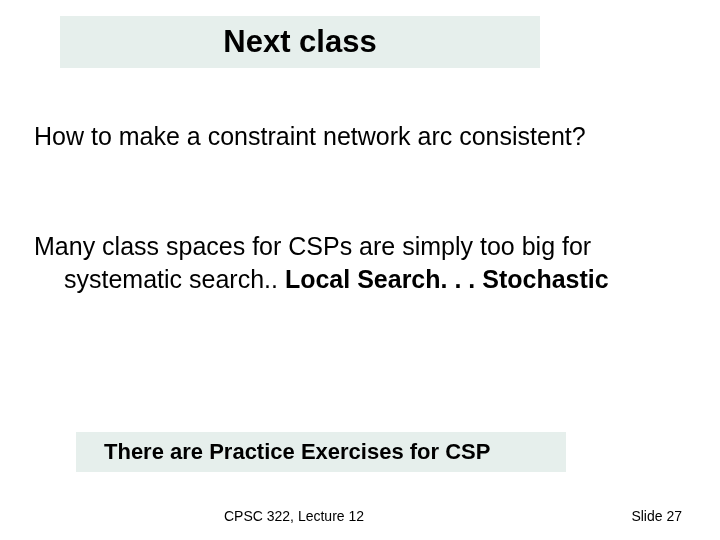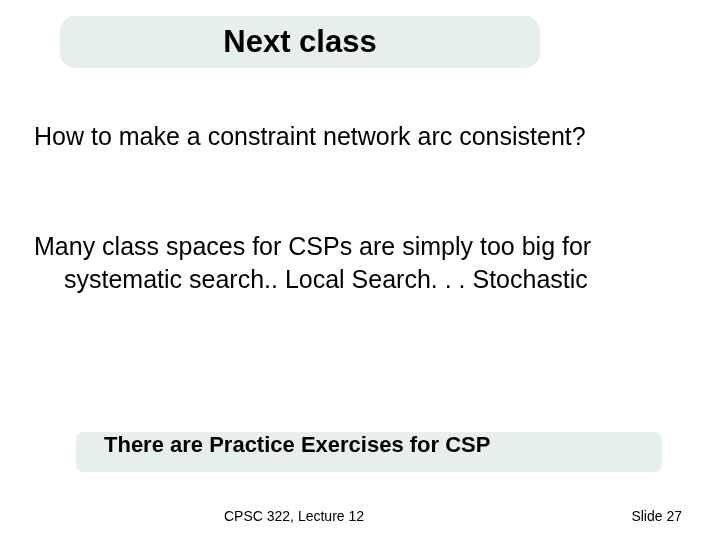--- a/index.html
+++ b/index.html
@@ -14,21 +14,20 @@
   .title-box {
     position: absolute;
     left: 60px;
     top: 16px;
     width: 480px;
     height: 52px;
     background: #e6efec;
     display: flex;
     align-items: center;
     justify-content: center;
-    border-radius: 15px;
   }
   .title-box span {
     font-size: 31px;
     font-weight: bold;
     color: #000;
   }
   .para1 {
     position: absolute;
     left: 34px;
     top: 120px;
@@ -47,32 +46,31 @@
     left: 34px;
     top: 230px;
     width: 652px;
     font-size: 25px;
     color: #000;
     line-height: 1.3;
   }
   .para2 .indent {
     padding-left: 30px;
   }
-  .bold { font-weight: normal; }
+  .bold { font-weight: bold; }
   .practice-box {
     position: absolute;
     left: 76px;
     top: 432px;
-    width: 586px;
+    width: 490px;
     height: 40px;
     background: #e6efec;
     display: flex;
-    align-items: flex-start;
+    align-items: center;
     padding-left: 28px;
-    border-radius: 7px;
   }
   .practice-box span {
     font-size: 22px;
     font-weight: bold;
     color: #000;
   }
   .footer-center {
     position: absolute;
     left: 0;
     width: 588px;

